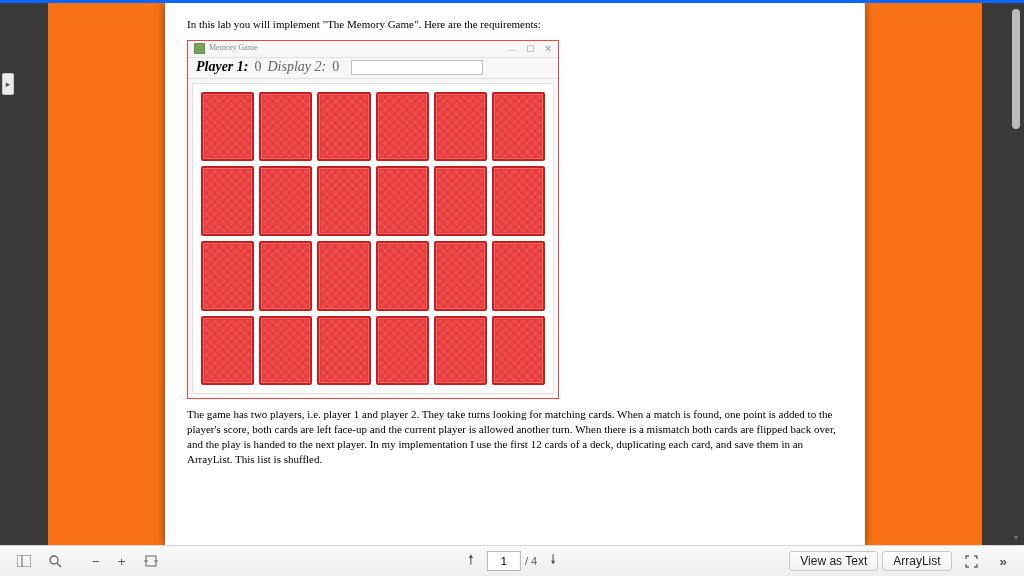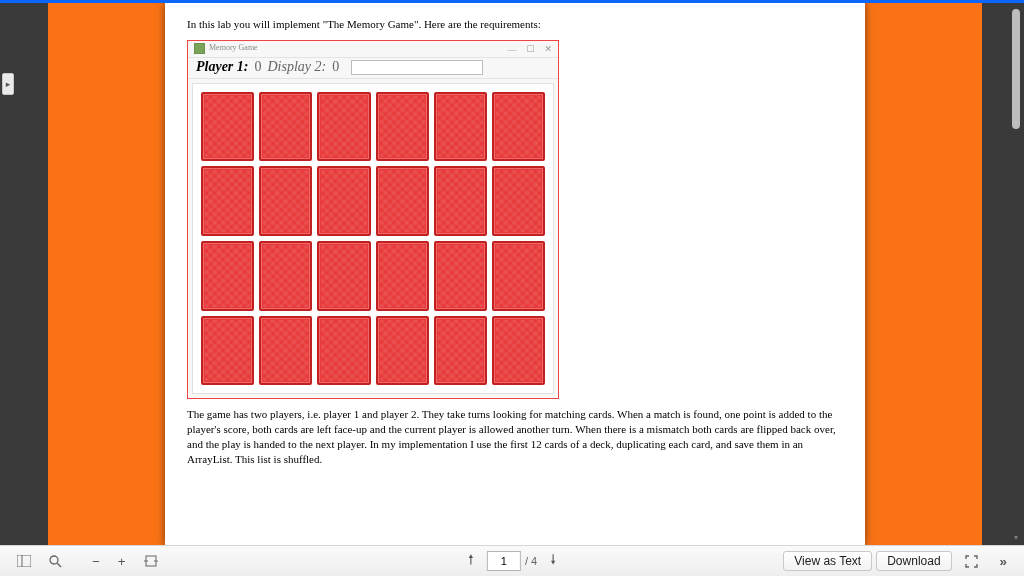--- a/index.html
+++ b/index.html
@@ -133,21 +133,21 @@
 
   <div class="center-group">
     <button class="fbtn">🠕</button>
     <input class="page-input" value="1" style="">
     <span style="color:#666;font-size:11px;">/ 4</span>
     <button class="fbtn">🠗</button>
   </div>
 
   <div class="right-group">
     <button class="textbtn">View as Text</button>
-    <button class="textbtn">Download</button>
+    <button class="textbtn">ArrayList</button>
     <button class="fbtn">
       <svg width="13" height="13" viewBox="0 0 13 13" stroke="#666" fill="none" stroke-width="1.4">
             <path d="M1 4 V1 H4 M9 1 H12 V4 M12 9 V12 H9 M4 12 H1 V9"></path>
           </svg>
     </button>
     <button class="fbtn" style="font-weight:bold;">»</button>
   </div>
 </div>
 
 </div>

